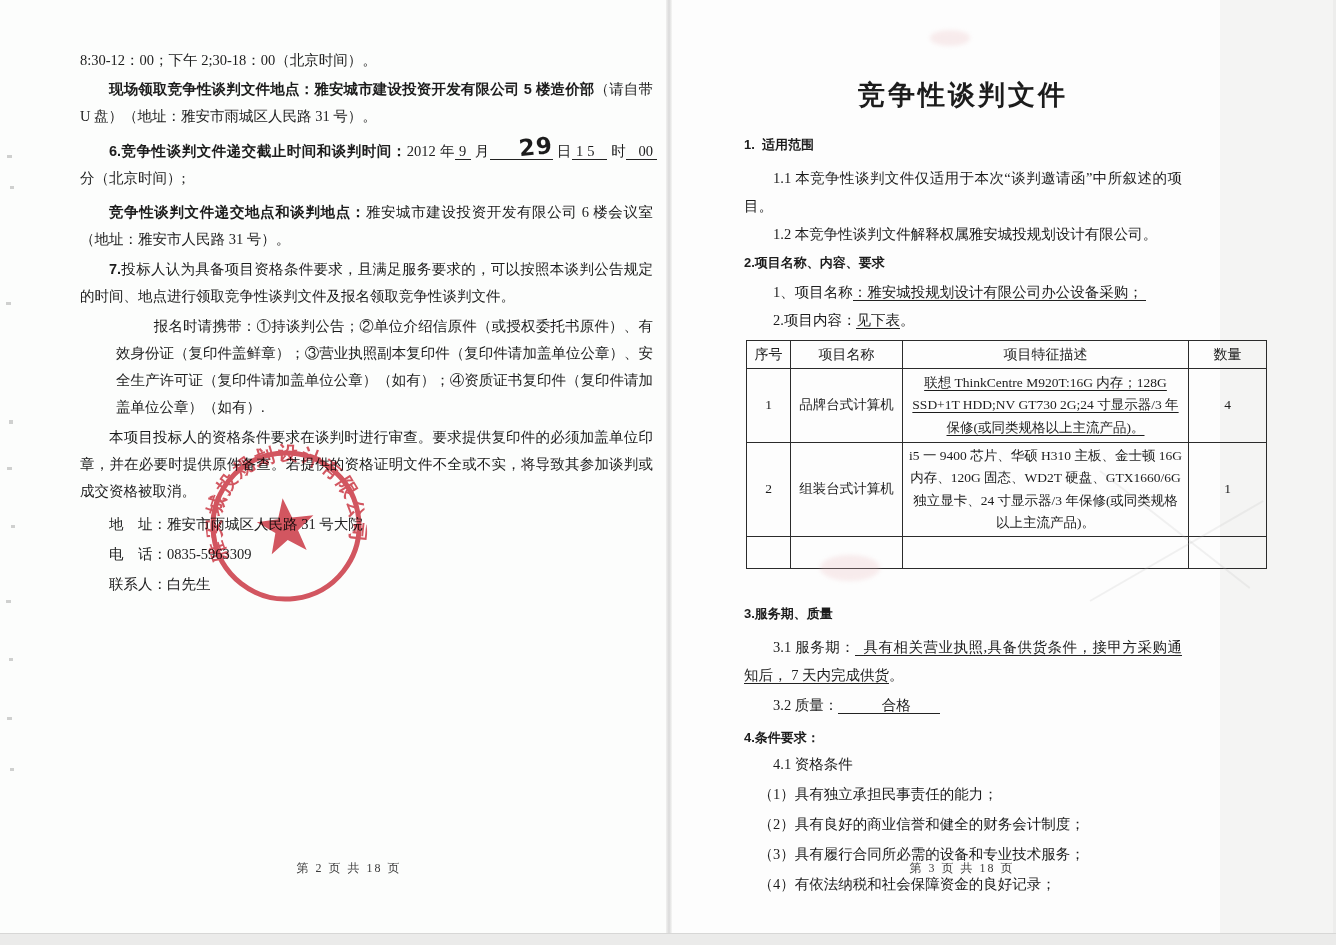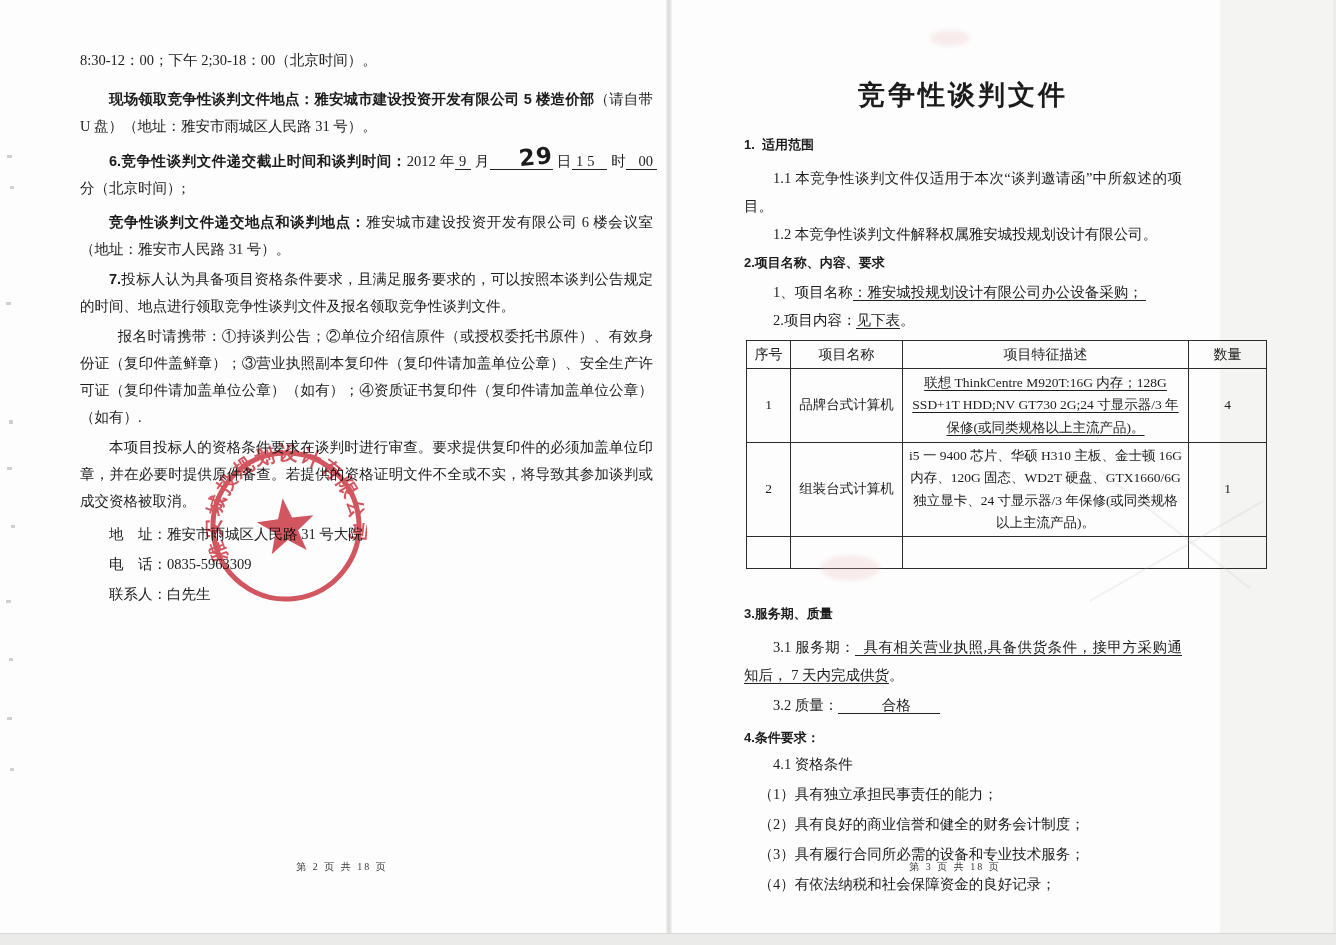--- a/index.html
+++ b/index.html
@@ -13,21 +13,21 @@
   #page-left{left:0;width:666px;padding:47px 13px 0 80px;background:#fcfdfc;}
   #page-right{left:672px;width:548px;padding:0 38px 0 72px;background:#fdfdfd;}
   .divider{position:absolute;left:666px;top:0;width:6px;height:933px;
     background:linear-gradient(90deg,#f1f1f0,#dcdcdc 45%,#dcdcdc 55%,#f6f6f5);}
   .right-edge{position:absolute;right:0;top:0;width:3px;height:933px;background:#ededec;}
   .bottom-band{position:absolute;left:0;top:933px;width:1336px;height:12px;
     background:#ebebea;border-top:1px solid #d7d7d6;box-sizing:border-box;}
 
   p{margin:0;font-size:14.5px;line-height:27px;white-space:pre-wrap;text-align:justify;}
   .ind{text-indent:2em;}
-  .ind3{text-indent:2.6em;}
+  .ind3{text-indent:2.6em;margin-left:36px;}
   .b{font-family:"Liberation Sans","DejaVu Sans",sans-serif;font-weight:bold;}
   .u{border-bottom:1px solid #222;}
   .hw{font-family:"DejaVu Sans",sans-serif;font-weight:bold;font-size:23px;
       display:inline-block;transform:rotate(-6deg);letter-spacing:1px;line-height:1;}
 
   
   .doc-title{font-family:"Liberation Sans","DejaVu Sans",sans-serif;font-weight:bold;
     font-size:27px;line-height:34px;text-align:center;letter-spacing:3px;
     margin:78px 0 0 0;white-space:pre-wrap;}
   .h{font-family:"Liberation Sans","DejaVu Sans",sans-serif;font-weight:bold;
@@ -37,39 +37,39 @@
 
   table.items{border-collapse:collapse;margin:6px 0 0 2px;table-layout:fixed;
     width:520px;font-size:13.5px;}
   table.items th,table.items td{border:1px solid #2b2b2b;padding:2px 4px;
     text-align:center;vertical-align:middle;line-height:1.65;box-sizing:border-box;}
   table.items th{font-weight:normal;font-size:14px;height:28px;}
   .col-no{width:44px;}.col-name{width:112px;}.col-desc{width:286px;}.col-qty{width:78px;}
   tr.r1{height:74px;} tr.r2{height:90px;} tr.r3{height:32px;}
   td.desc-u{text-decoration:underline;text-underline-offset:3px;}
 
-  .footer{position:absolute;top:860px;width:100%;left:9px;text-align:center;
-    font-size:10px;letter-spacing:2px;color:#3a3a3a;}
+  .footer{position:absolute;top:860px;width:100%;left:16px;text-align:center;
+    font-size:12px;letter-spacing:2px;color:#3a3a3a;}
 
   
   .stamp{position:absolute;left:206px;top:441px;width:160px;height:170px;
     transform:rotate(-7deg);mix-blend-mode:multiply;opacity:.88;pointer-events:none;}
 
   
   .speck{position:absolute;background:#9a9a9a;opacity:.45;}
   .streak{position:absolute;background:#b9b9b9;opacity:.18;}
   .smudge{position:absolute;background:#e8b8bb;opacity:.25;border-radius:50%;filter:blur(2px);}
 </style>
 </head>
 <body>
 
 <div class="page" id="page-left">
   <p>8:30-12：00；下午 2;30-18：00（北京时间）。</p>
 
-  <p class="ind" style="margin-top:12px"><span class="b">现场领取竞争性谈判文件地点：雅安城市建设投资开发有限公司 5 楼造价部</span><span>（请自带 U 盘）（地址：雅安市雨城区人民路 31 号）。</span></p>
+  <p class="ind" style="margin-top:2px"><span class="b">现场领取竞争性谈判文件地点：雅安城市建设投资开发有限公司 5 楼造价部</span><span>（请自带 U 盘）（地址：雅安市雨城区人民路 31 号）。</span></p>
 
   <p class="ind" style="margin-top:7px"><span class="b">6.竞争性谈判文件递交截止时间和谈判时间：</span><span>2012 年</span><span class="u"> 9 </span><span> 月</span><span class="u"><span class="hw">29</span></span><span> 日</span><span class="u"> 1 5   </span><span> 时</span><span class="u">   00 </span><span> 分</span><span>（北京时间）;</span></p>
 
   <p class="ind" style="margin-top:7px"><span class="b">竞争性谈判文件递交地点和谈判地点：</span><span>雅安城市建设投资开发有限公司 6 楼会议室（地址：雅安市人民路 31 号）。</span></p>
 
   <p class="ind" style="margin-top:3px"><span class="b">7.</span><span>投标人认为具备项目资格条件要求，且满足服务要求的，可以按照本谈判公告规定的时间、地点进行领取竞争性谈判文件及报名领取竞争性谈判文件。</span></p>
 
   <p class="ind3" style="margin-top:3px">报名时请携带：①持谈判公告；②单位介绍信原件（或授权委托书原件）、有效身份证（复印件盖鲜章）；③营业执照副本复印件（复印件请加盖单位公章）、安全生产许可证（复印件请加盖单位公章）（如有）；④资质证书复印件（复印件请加盖单位公章）（如有）.</p>
 
   <p class="ind" style="margin-top:3px">本项目投标人的资格条件要求在谈判时进行审查。要求提供复印件的必须加盖单位印章，并在必要时提供原件备查。若提供的资格证明文件不全或不实，将导致其参加谈判或成交资格被取消。</p>

